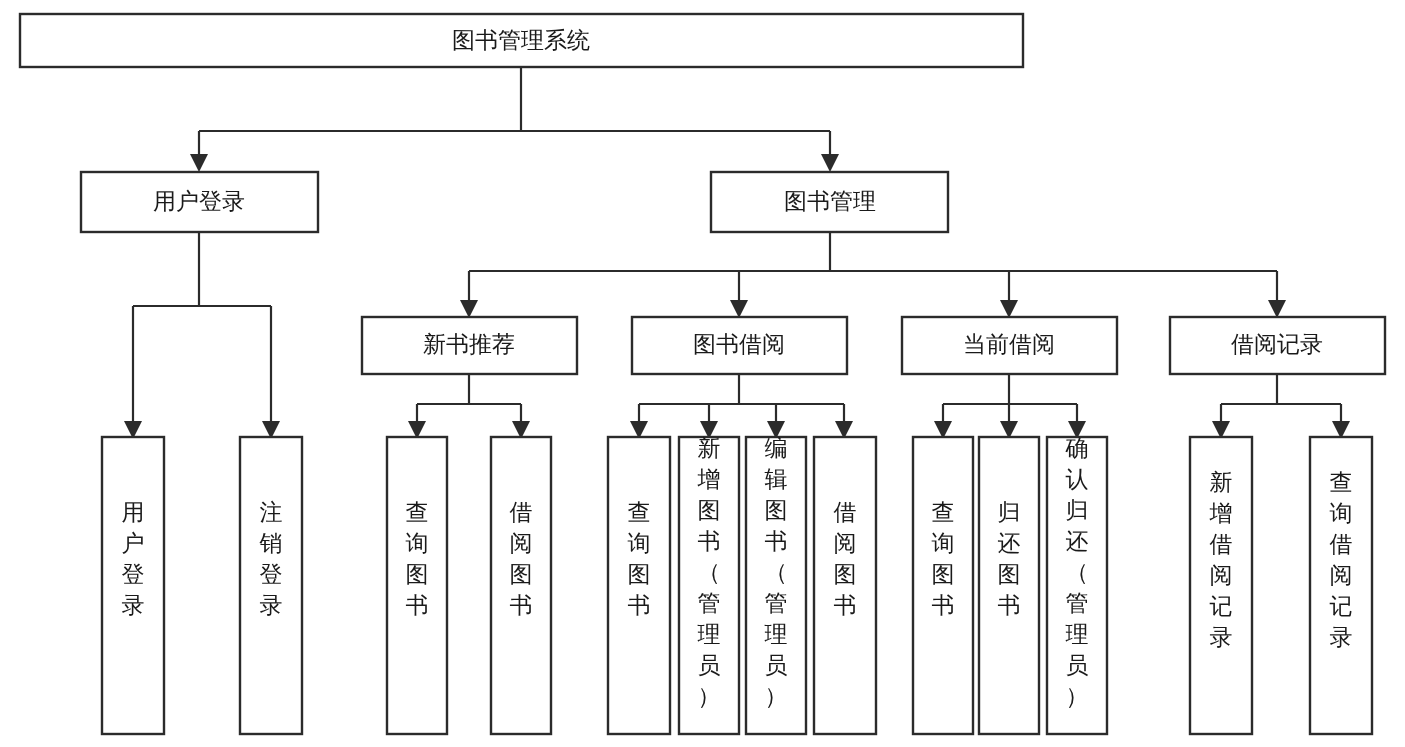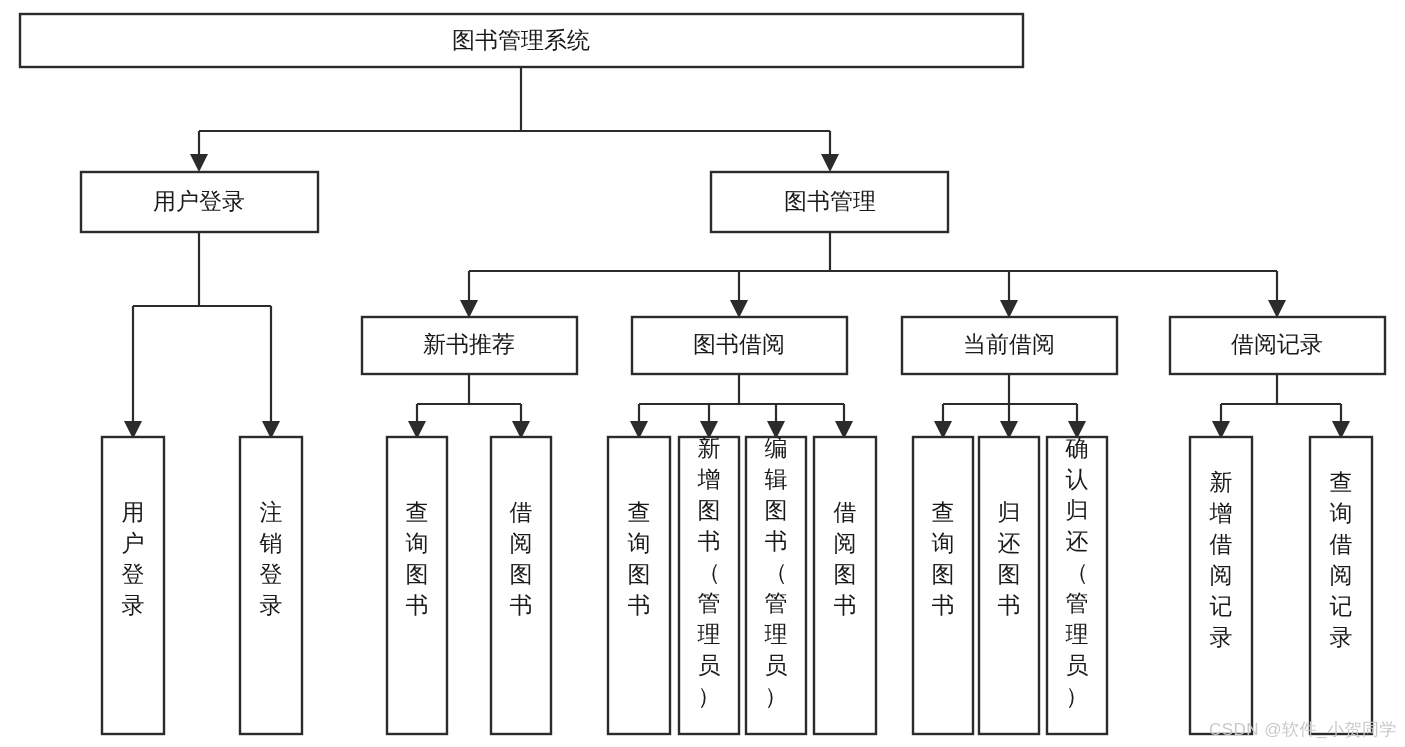--- a/index.html
+++ b/index.html
@@ -214,14 +214,13 @@
       </g>
 
       <g>
         <rect class="node-box" x="1310" y="437" width="62" height="297"></rect>
         <text class="node-label-vertical" x="1341" y="490"><tspan x="1341" y="490">查</tspan><tspan x="1341" y="521">询</tspan><tspan x="1341" y="552">借</tspan><tspan x="1341" y="583">阅</tspan><tspan x="1341" y="614">记</tspan><tspan x="1341" y="645">录</tspan></text>
       </g>
 
     </g>
   </svg>
 
-  <div class="watermark">CSDN @软件_小贺同学</div>
 </div>
 
 </body></html>

